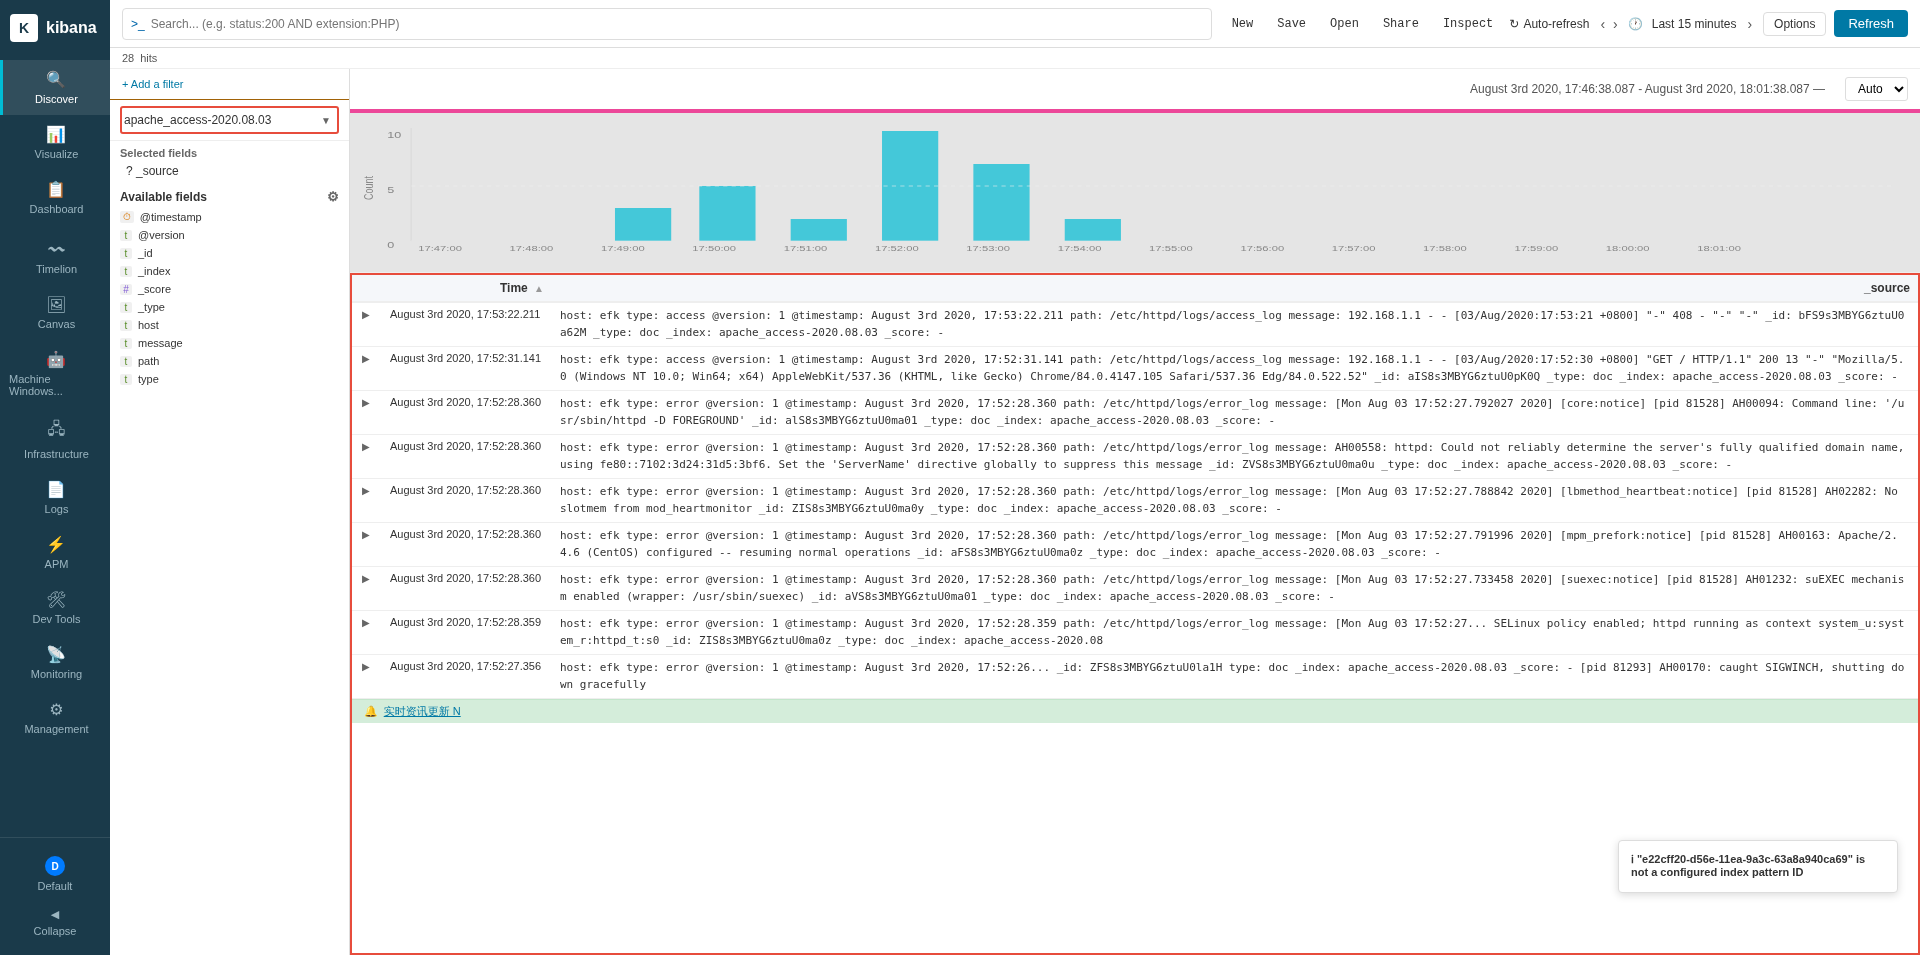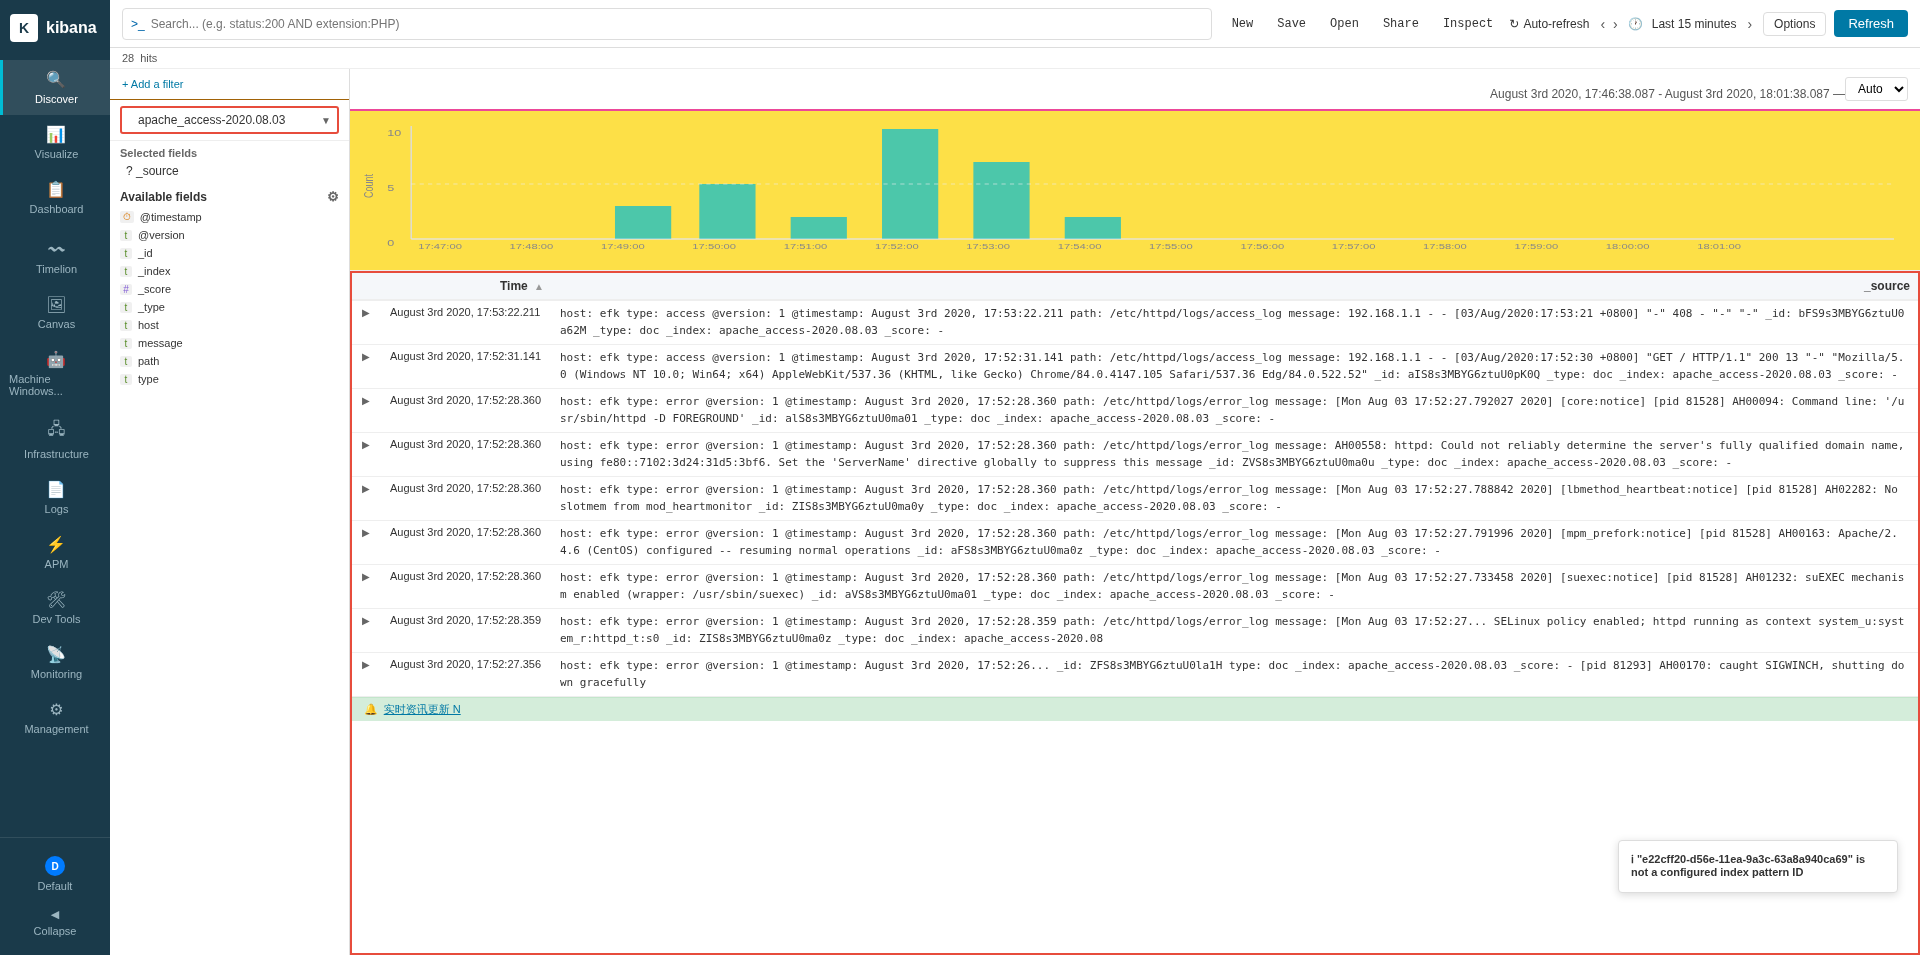--- a/index.html
+++ b/index.html
@@ -190,21 +190,21 @@
       font-size: 11px;
       cursor: pointer;
     }
     .index-selector {
       padding: 6px 10px;
       border-bottom: 1px solid #eee;
       position: relative;
     }
     .index-select-box {
       width: 100%;
-      padding: 5px 16px;
+      padding: 5px 2px;
       border: 2px solid #e74c3c;
       border-radius: 3px;
       font-size: 12px;
       appearance: none;
       background: #fff;
       cursor: pointer;
       color: #333;
     }
     .select-arrow {
       position: absolute;
@@ -264,39 +264,39 @@
       flex: 1;
       display: flex;
       flex-direction: column;
       overflow: hidden;
     }
 
     
     .date-range-bar {
       background: #fff;
       padding: 8px 12px;
-      border-bottom: 2px solid #ec4899;
-      display: flex;
-      align-items: flex-end;
+      border-bottom: 4px solid #ec4899;
+      display: flex;
+      align-items: center;
       justify-content: flex-end;
-      gap: 0;
+      gap: 20px;
       font-size: 12px;
     }
     .date-range-text { color: #555; }
     .auto-select {
       padding: 3px 8px;
       border: 1px solid #ddd;
       border-radius: 3px;
       font-size: 12px;
       background: #fff;
     }
 
     
     .chart-area {
-      background: #fde047;
+      background: #e5e5e5;
       padding: 10px 12px 0;
       border-bottom: 1px solid #eee;
       height: 160px;
     }
     .chart-canvas {
       width: 100%;
       height: 130px;
     }
 
     

